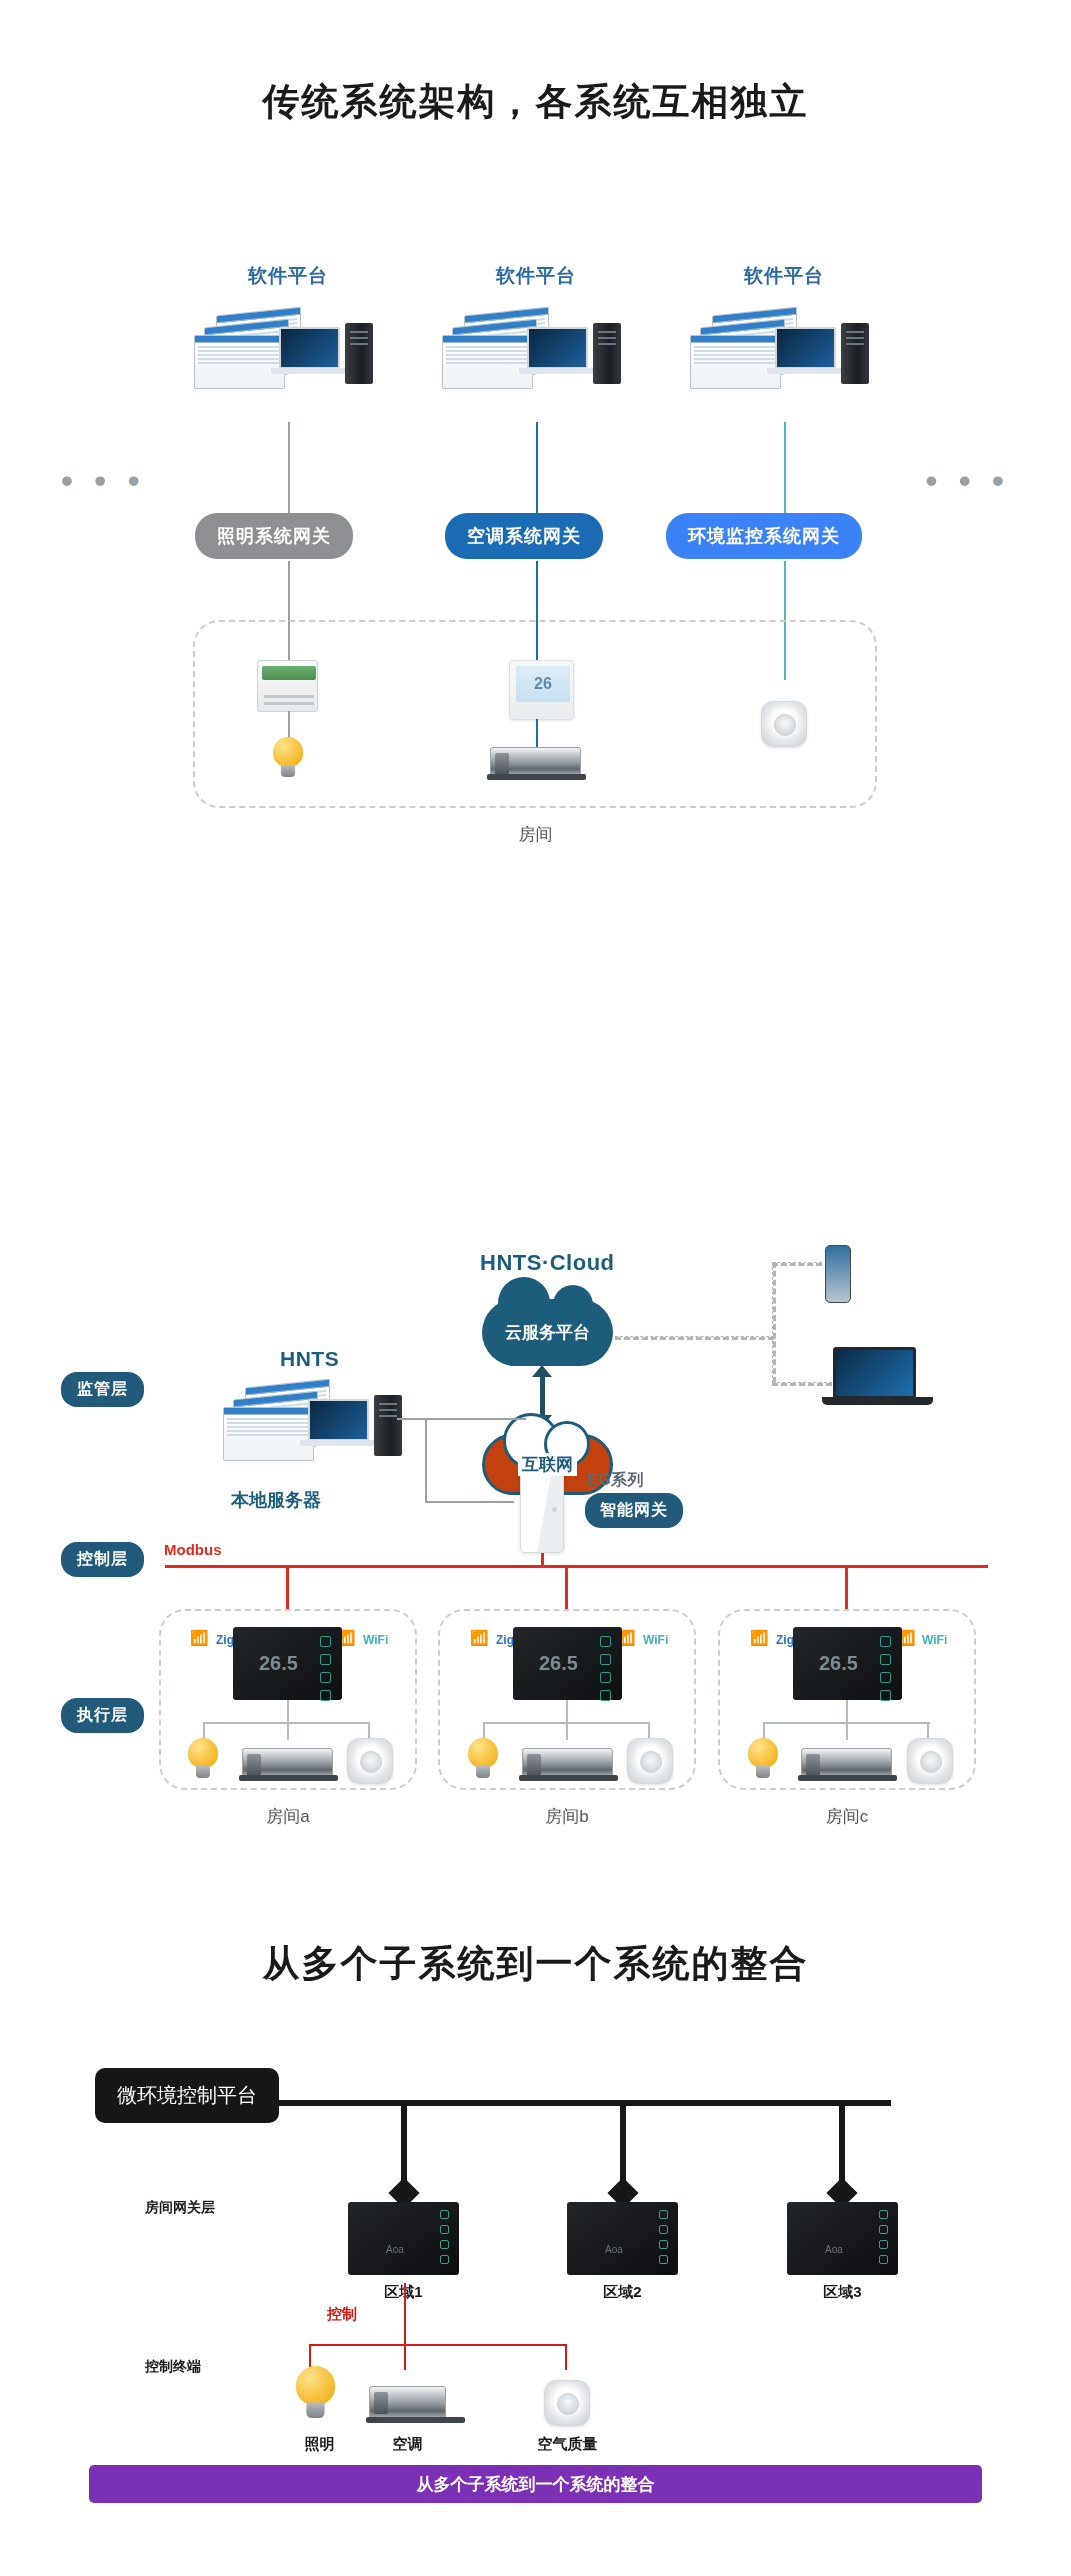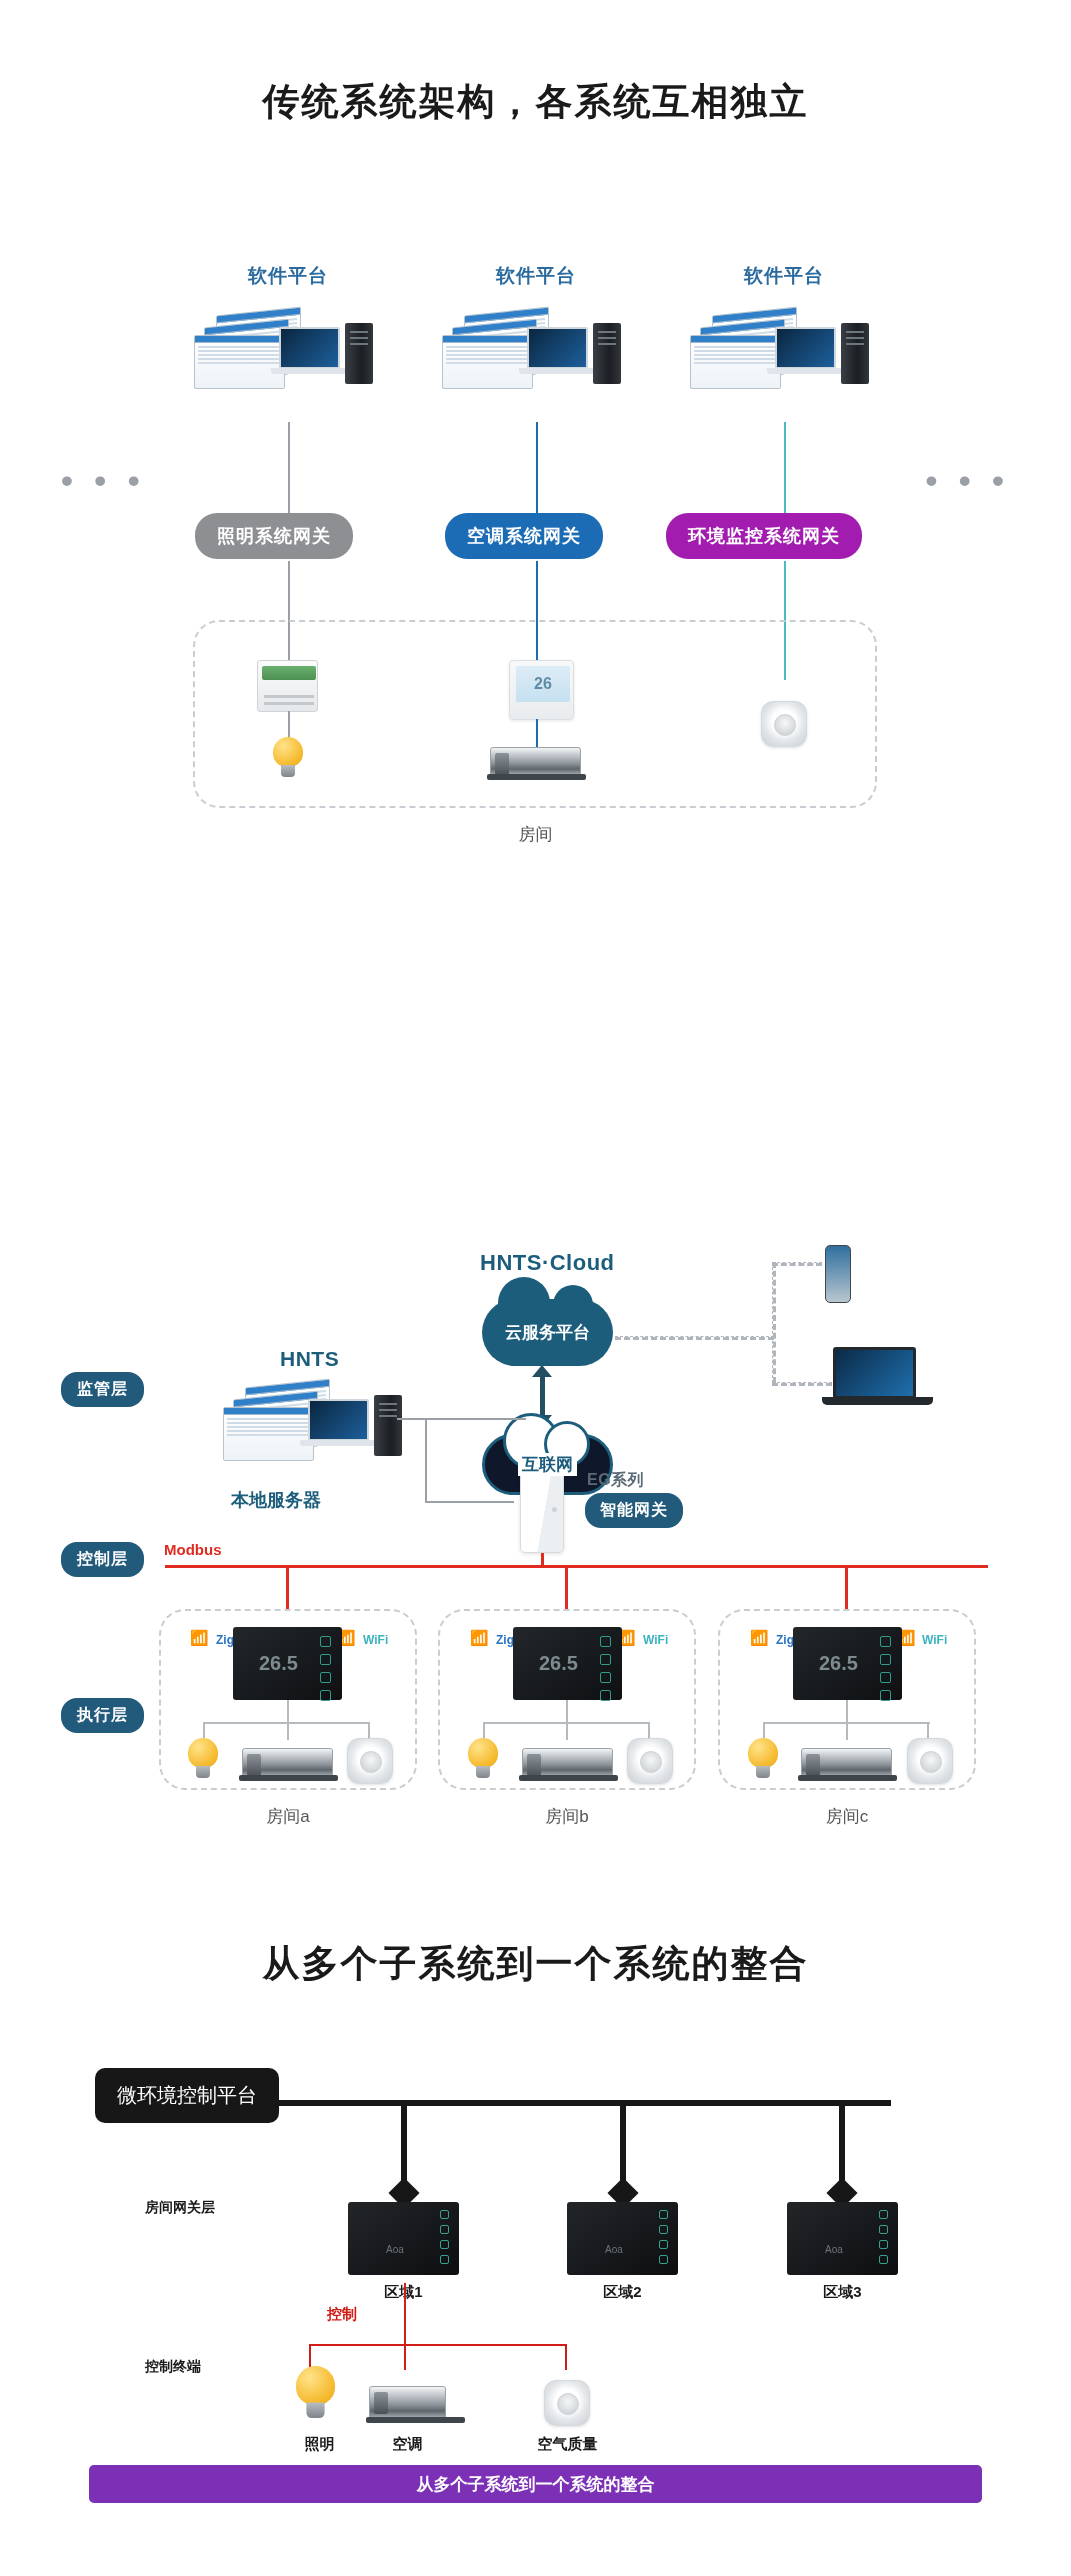--- a/index.html
+++ b/index.html
@@ -143,21 +143,21 @@
     display:flex; align-items:center; justify-content:center;
     color:#fff; font-size:17px; font-weight:700;
   }
   .cloud-solid:before{content:"";position:absolute;left:16px;top:-22px;width:52px;height:52px;
     border-radius:50%;background:#1d5d7c;}
   .cloud-solid:after{content:"";position:absolute;right:20px;top:-14px;width:40px;height:40px;
     border-radius:50%;background:#1d5d7c;}
   .cloud-solid span{position:relative;z-index:2;}
   .cloud-outline {
     position:absolute; width:131px; height:61px; border:3px solid #1d5d7c;
-    border-radius:31px; background:#0f172a;
+    border-radius:31px; background:#c2410c;
     display:flex; align-items:center; justify-content:center;
     color:#1d5d7c; font-size:17px; font-weight:700;
   }
   .cloud-outline:before{content:"";position:absolute;left:18px;top:-24px;width:50px;height:50px;
     border-radius:50%;background:#fff;border:3px solid #1d5d7c;}
   .cloud-outline:after{content:"";position:absolute;right:20px;top:-16px;width:40px;height:40px;
     border-radius:50%;background:#fff;border:3px solid #1d5d7c;}
   .cloud-outline span{position:relative;z-index:3;background:#fff;padding:0 4px;}
 
   .brand { position:absolute; color:#1d5d7c; font-weight:800; letter-spacing:0.5px;}
@@ -349,21 +349,21 @@
               <i></i>
               <i></i>
               <i></i>
             </div>
           </div>
         <div class="laptop"></div>
         <div class="tower"></div>
       </div>
     </div>
     <div class="vline" style="left:784px; top:159px; height:95px; background:#4bb8c4;"></div>
-    <div class="pill" style="left:666px; top:250px; background:#a21caf;">环境监控系统网关</div>
+    <div class="pill" style="left:666px; top:250px; background:#3b82f6;">环境监控系统网关</div>
     <div class="vline" style="left:784px; top:298px; height:119px; background:#4bb8c4;"></div>
 
     <div class="room-box" style="left:193px; top:357px; width:684px; height:188px;"></div>
 
     <div class="din-rail" style="left:257px; top:397px;"></div>
     <div class="vline" style="left:288px; top:448px; height:28px; background:#9aa0a6;"></div>
     <div class="bulb" style="left:273px; top:474px;">
       <div class="glass"></div>
         <div class="base"></div>
     </div>

